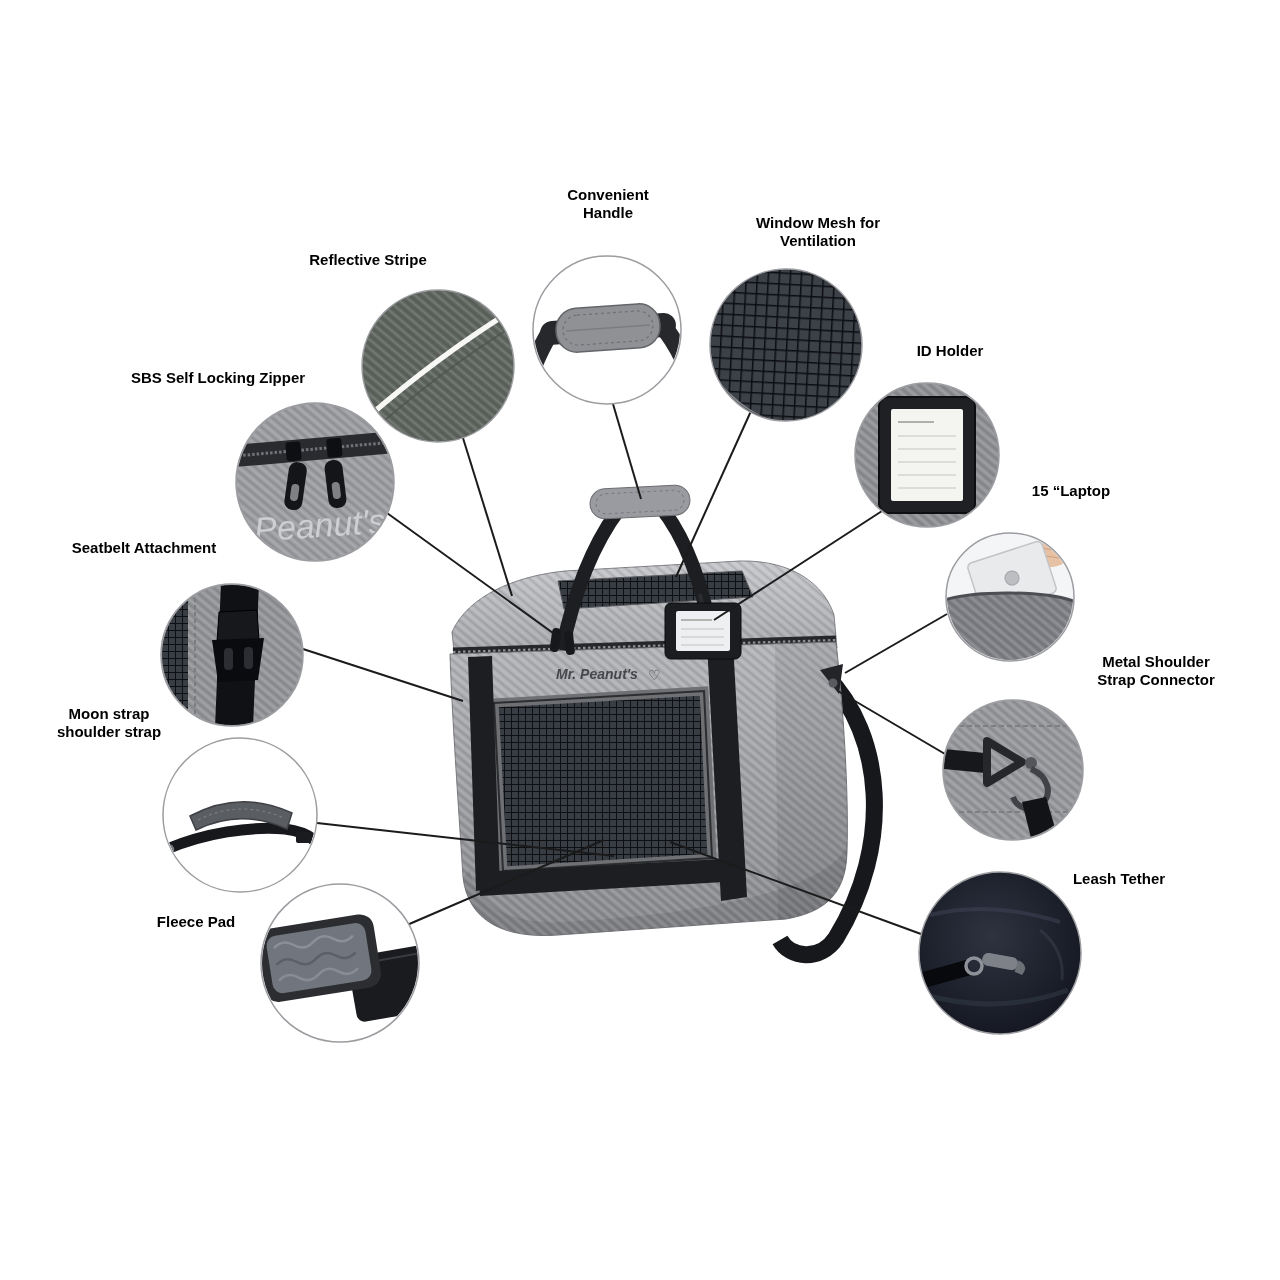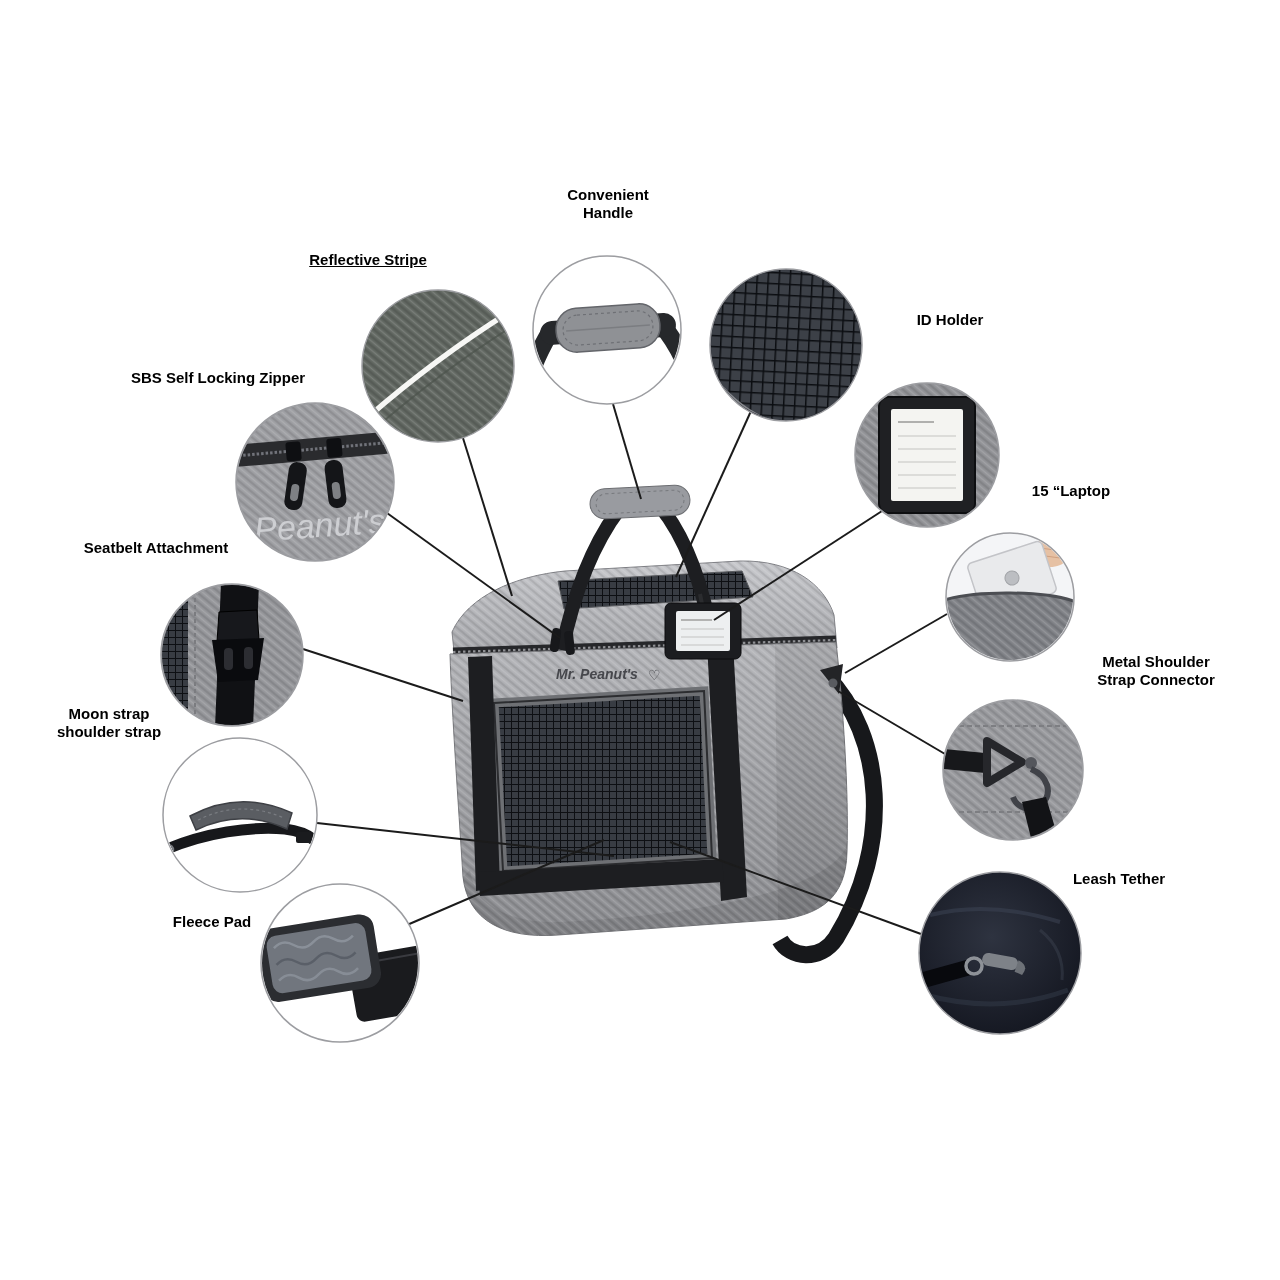--- a/index.html
+++ b/index.html
@@ -310,27 +310,29 @@
         <rect x="269" y="929" width="100" height="58" rx="10" fill="#71767e"></rect>
         <path d="M 276 941 q 10 -8 20 0 t 20 0 t 20 0 t 20 0" stroke="#8d939c" stroke-width="2.5" fill="none" opacity="0.9"></path>
         <path d="M 276 958 q 10 -8 20 0 t 20 0 t 20 0 t 20 0" stroke="#585d66" stroke-width="2.5" fill="none" opacity="0.9"></path>
         <path d="M 276 974 q 10 -8 20 0 t 20 0 t 20 0 t 20 0" stroke="#8d939c" stroke-width="2.5" fill="none" opacity="0.8"></path>
       </g>
     </g>
     <circle cx="340" cy="963" r="79" fill="none" stroke="#9c9da1" stroke-width="1.5"></circle>
   </g>
 </svg>
 
-<div class="label" style="left:368px; top:251px;text-decoration:underline;">Reflective Stripe</div>
+<div class="label" style="left:368px; top:251px;">Reflective Stripe</div>
 <div class="label" style="left:608px; top:186px;">Convenient
 Handle</div>
-<div class="label" style="left:950px; top:311px;">ID Holder</div>
+<div class="label" style="left:818px; top:214px;">Window Mesh for
+Ventilation</div>
+<div class="label" style="left:950px; top:342px;">ID Holder</div>
 <div class="label" style="left:1071px; top:482px;">15 “Laptop</div>
 <div class="label" style="left:1156px; top:653px;text-align:center;">Metal Shoulder
 Strap Connector</div>
 <div class="label" style="left:1119px; top:870px;">Leash Tether</div>
 <div class="label" style="left:218px; top:369px;">SBS Self Locking Zipper</div>
-<div class="label" style="left:156px; top:539px;">Seatbelt Attachment</div>
+<div class="label" style="left:144px; top:539px;">Seatbelt Attachment</div>
 <div class="label" style="left:109px; top:705px;">Moon strap
 shoulder strap</div>
-<div class="label" style="left:196px; top:913px;margin-left:16px;">Fleece Pad</div>
+<div class="label" style="left:196px; top:913px;">Fleece Pad</div>
 
 </div>
 
 </body></html>

